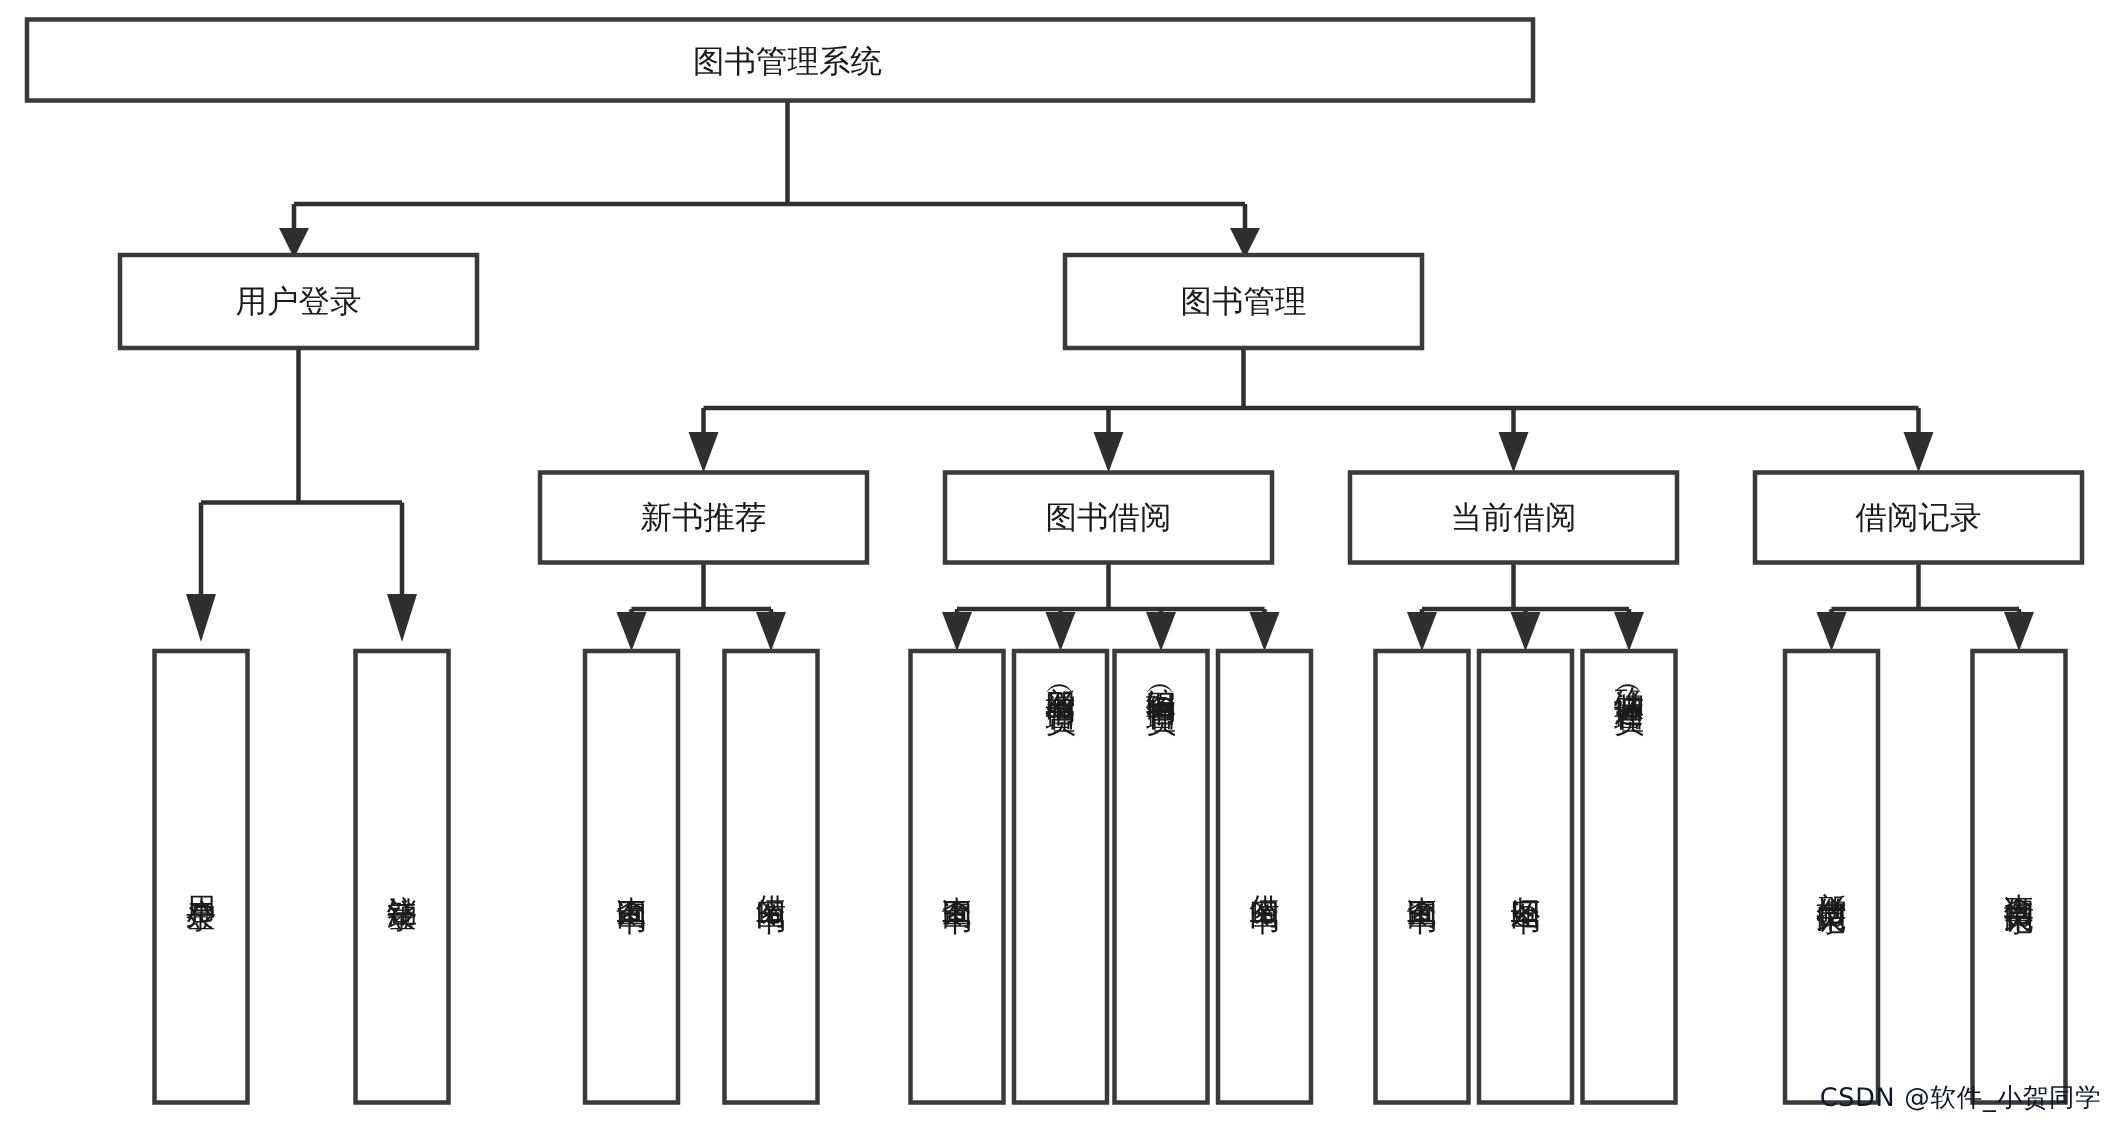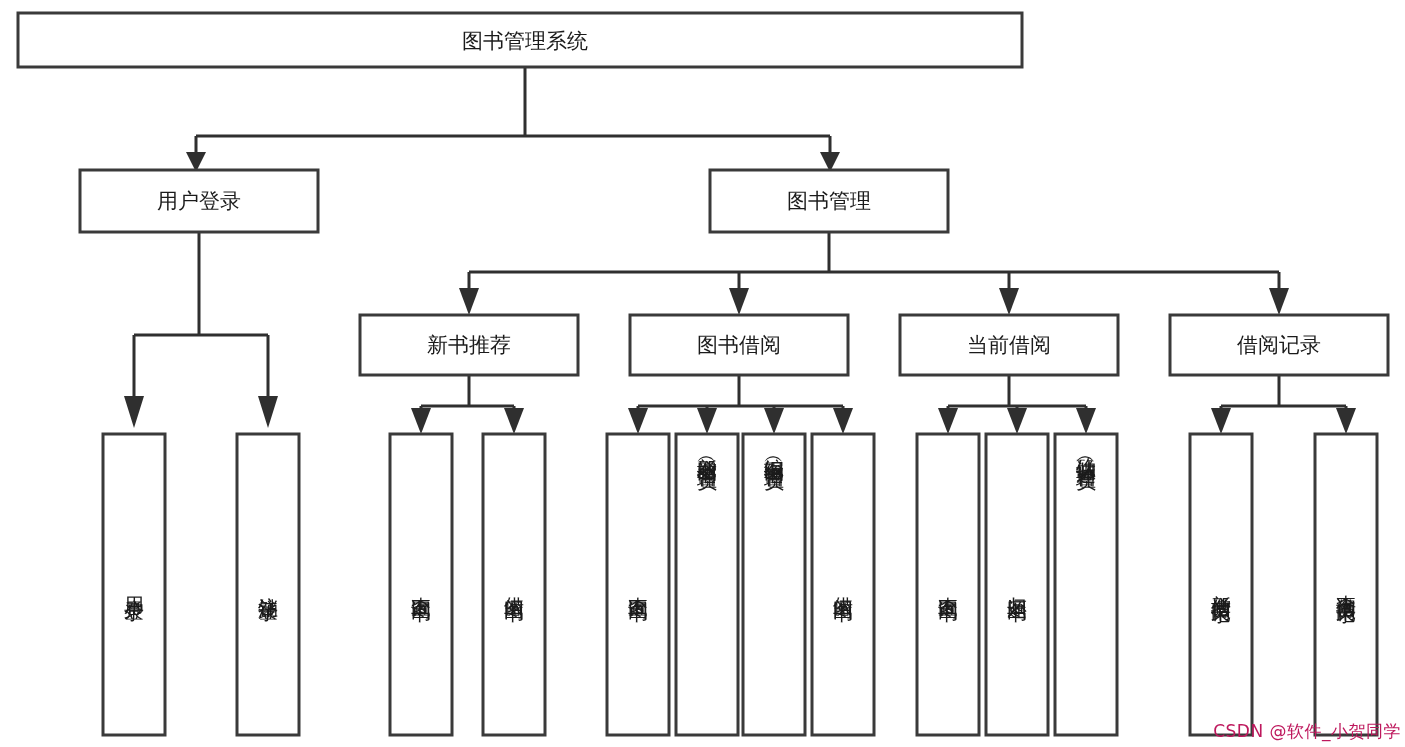--- a/index.html
+++ b/index.html
@@ -20,21 +20,21 @@
     position:absolute;
     display:flex;align-items:center;justify-content:center;
     writing-mode:vertical-rl;text-orientation:upright;
     font-family:"DejaVu Sans","Liberation Sans",sans-serif;
     font-size:20px;line-height:1.05;letter-spacing:2px;
     color:#1b1b1b;white-space:nowrap;pointer-events:none;
   }
   #watermark{
     position:absolute;right:8px;bottom:4px;
     font-family:"DejaVu Sans","Liberation Sans",sans-serif;
-    font-size:17px;color:#be185d;letter-spacing:.5px;white-space:nowrap;
+    font-size:17px;color:#0f172a;letter-spacing:.5px;white-space:nowrap;
   }
 </style>
 </head>
 <body>
 
 <div id="diagram-root">
 
   <svg id="flow" viewBox="0 0 1405 747">
     <defs></defs>
 

